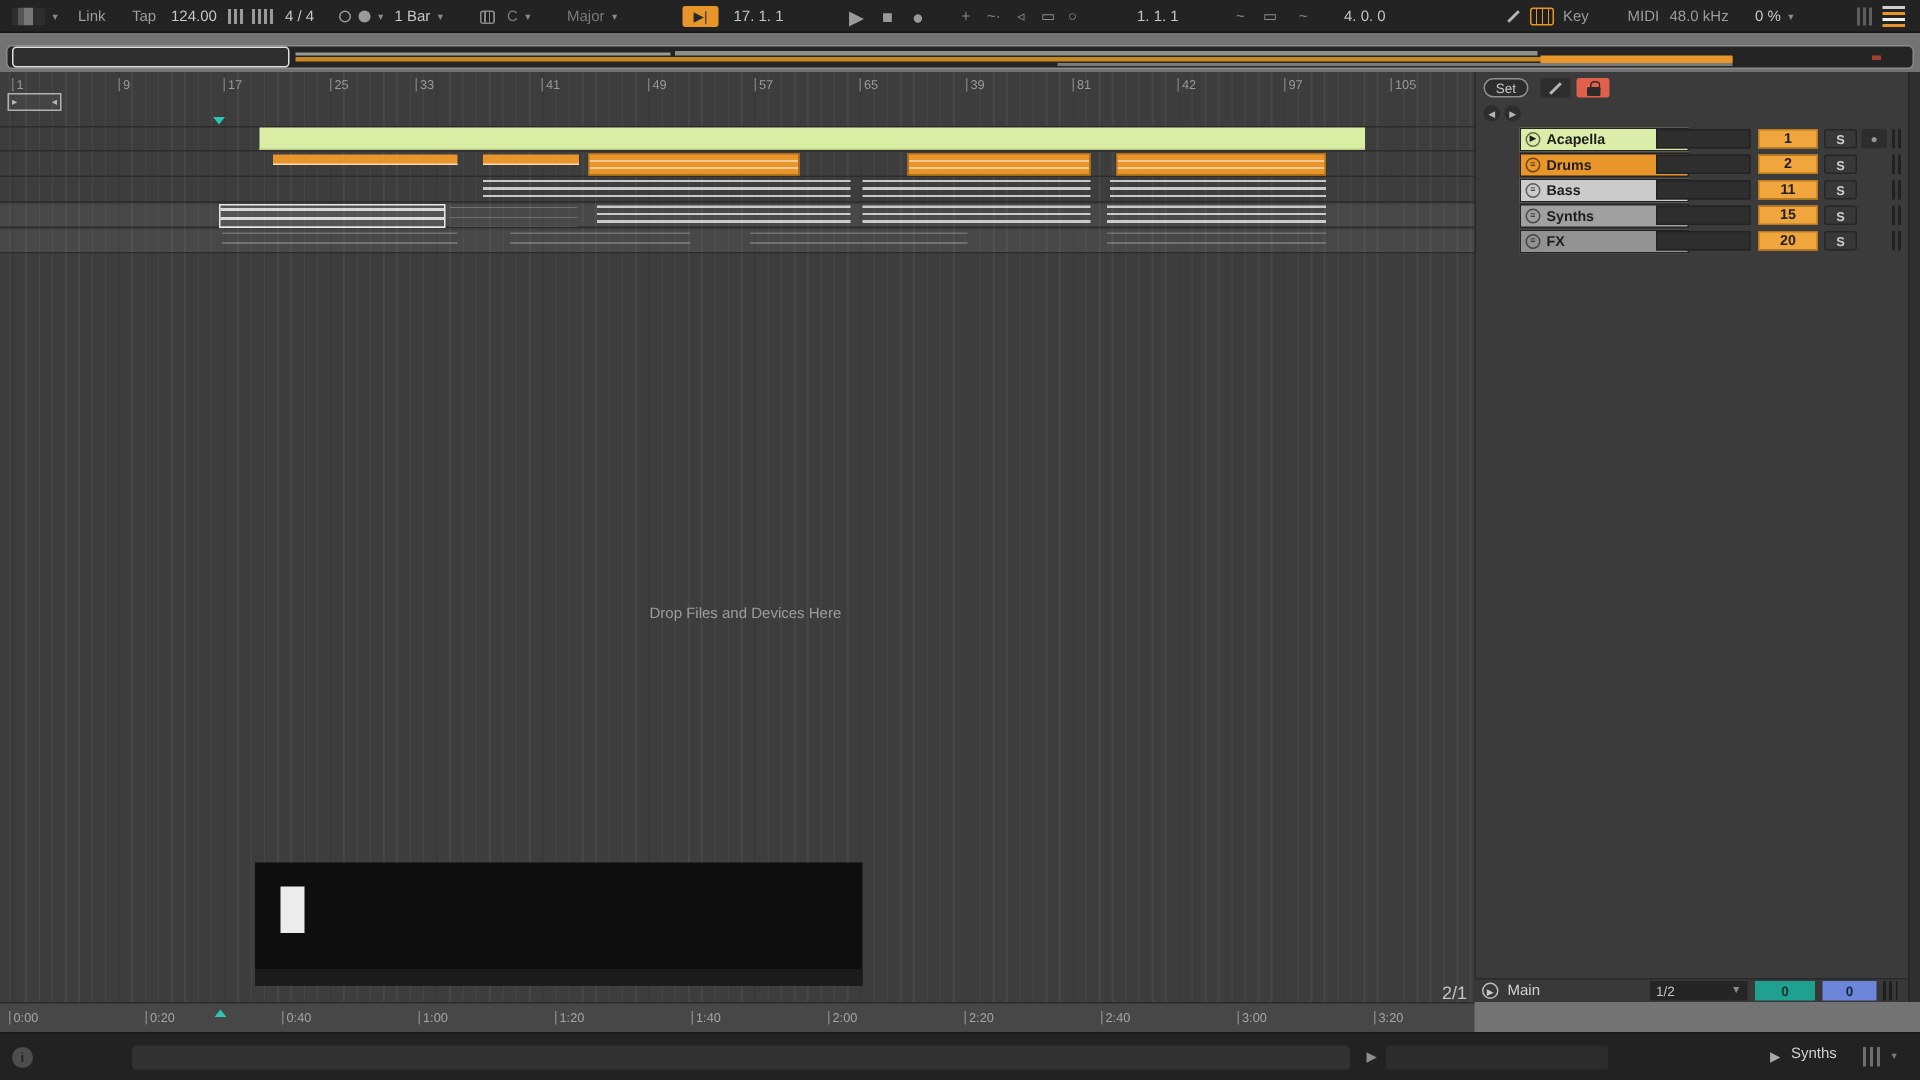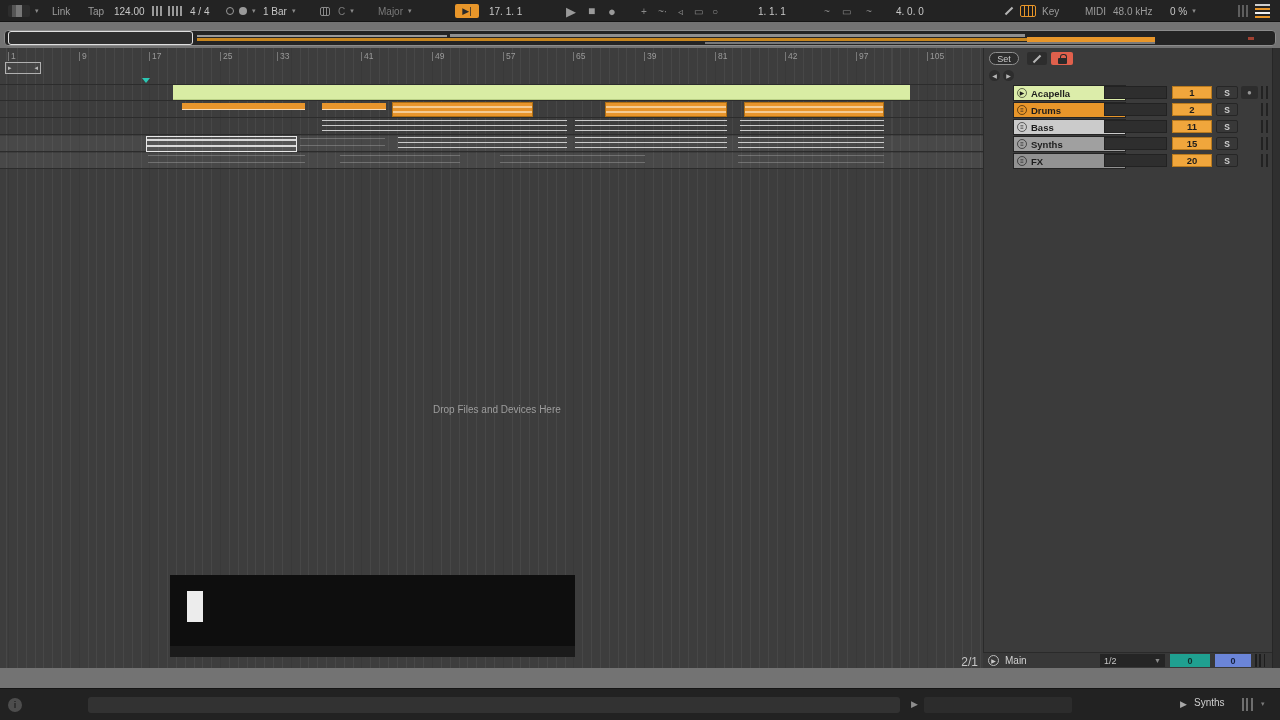--- a/index.html
+++ b/index.html
@@ -369,20 +369,34 @@
       <div id="main-route">
           <span>1/2</span>
           <span class="caret">▼</span>
         </div>
       <div id="send-a">0</div>
       <div id="send-b">0</div>
       <div id="main-meter"></div>
     </div>
   </div>
 
+  <div id="time-ruler">
+    <div class="ph-tri" id="time-playhead" style="left: 143px;"></div>
+  <div class="time-label" style="left: 6px;">0:00</div>
+      <div class="time-label" style="left: 97px;">0:20</div>
+      <div class="time-label" style="left: 188px;">0:40</div>
+      <div class="time-label" style="left: 279px;">1:00</div>
+      <div class="time-label" style="left: 370px;">1:20</div>
+      <div class="time-label" style="left: 461px;">1:40</div>
+      <div class="time-label" style="left: 552px;">2:00</div>
+      <div class="time-label" style="left: 643px;">2:20</div>
+      <div class="time-label" style="left: 734px;">2:40</div>
+      <div class="time-label" style="left: 825px;">3:00</div>
+      <div class="time-label" style="left: 916px;">3:20</div>
+    </div>
 
   <div id="status-bar">
     <div id="info-ic">i</div>
     <div id="status-box"></div>
     <div id="sb-play">▶</div>
     <div id="sb-box2"></div>
     <div id="sb-play2">▶</div>
     <div id="sb-track">Synths</div>
     <div id="sb-meter"></div>
     <div id="sb-caret">▾</div>

